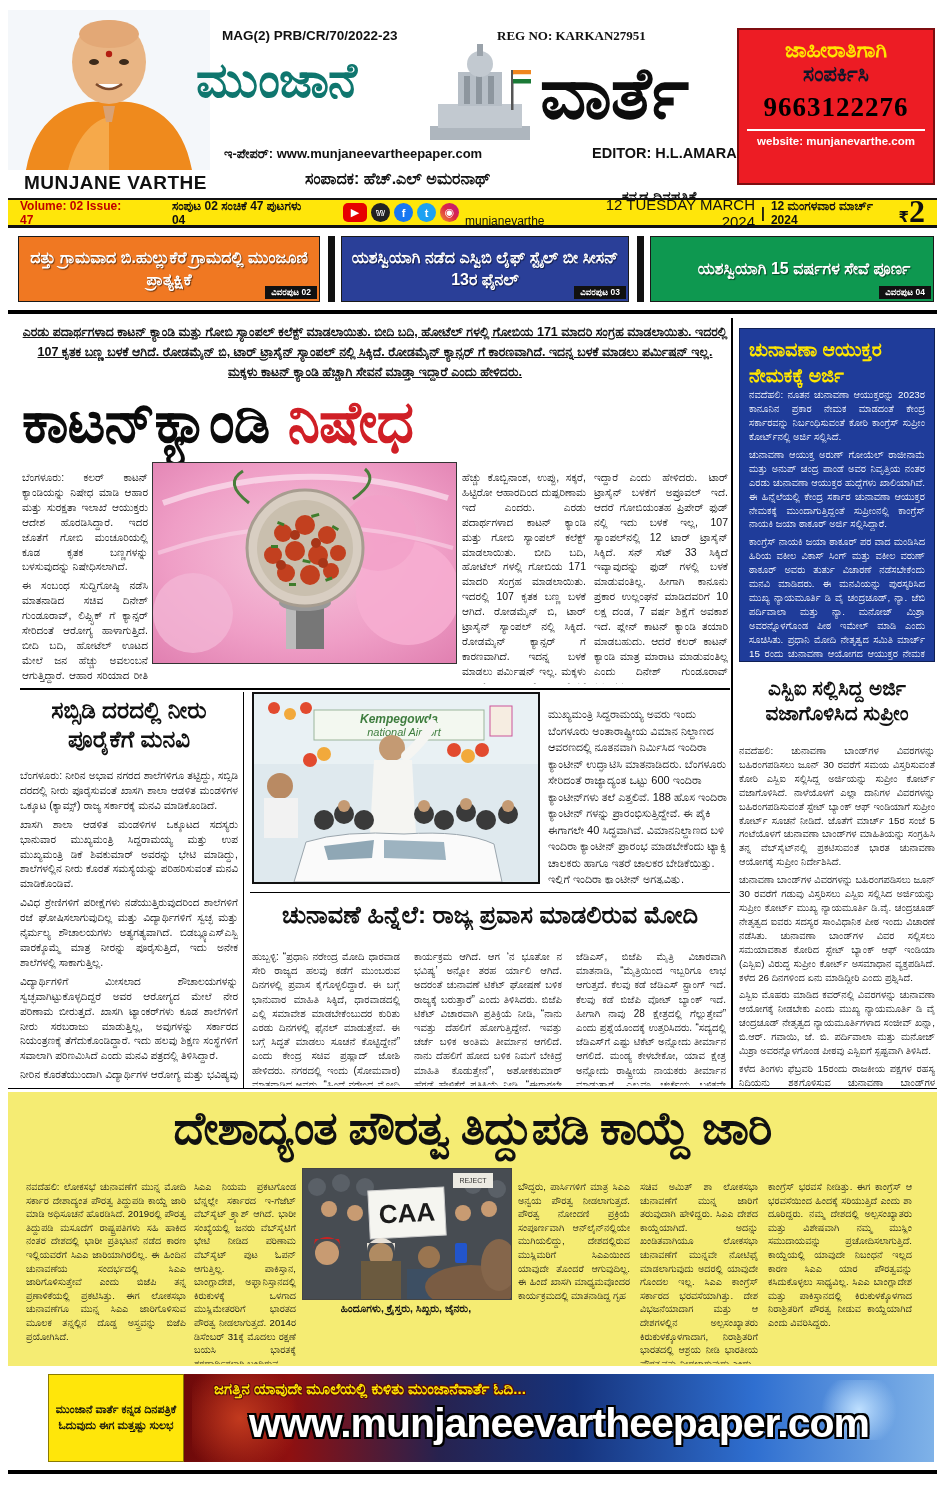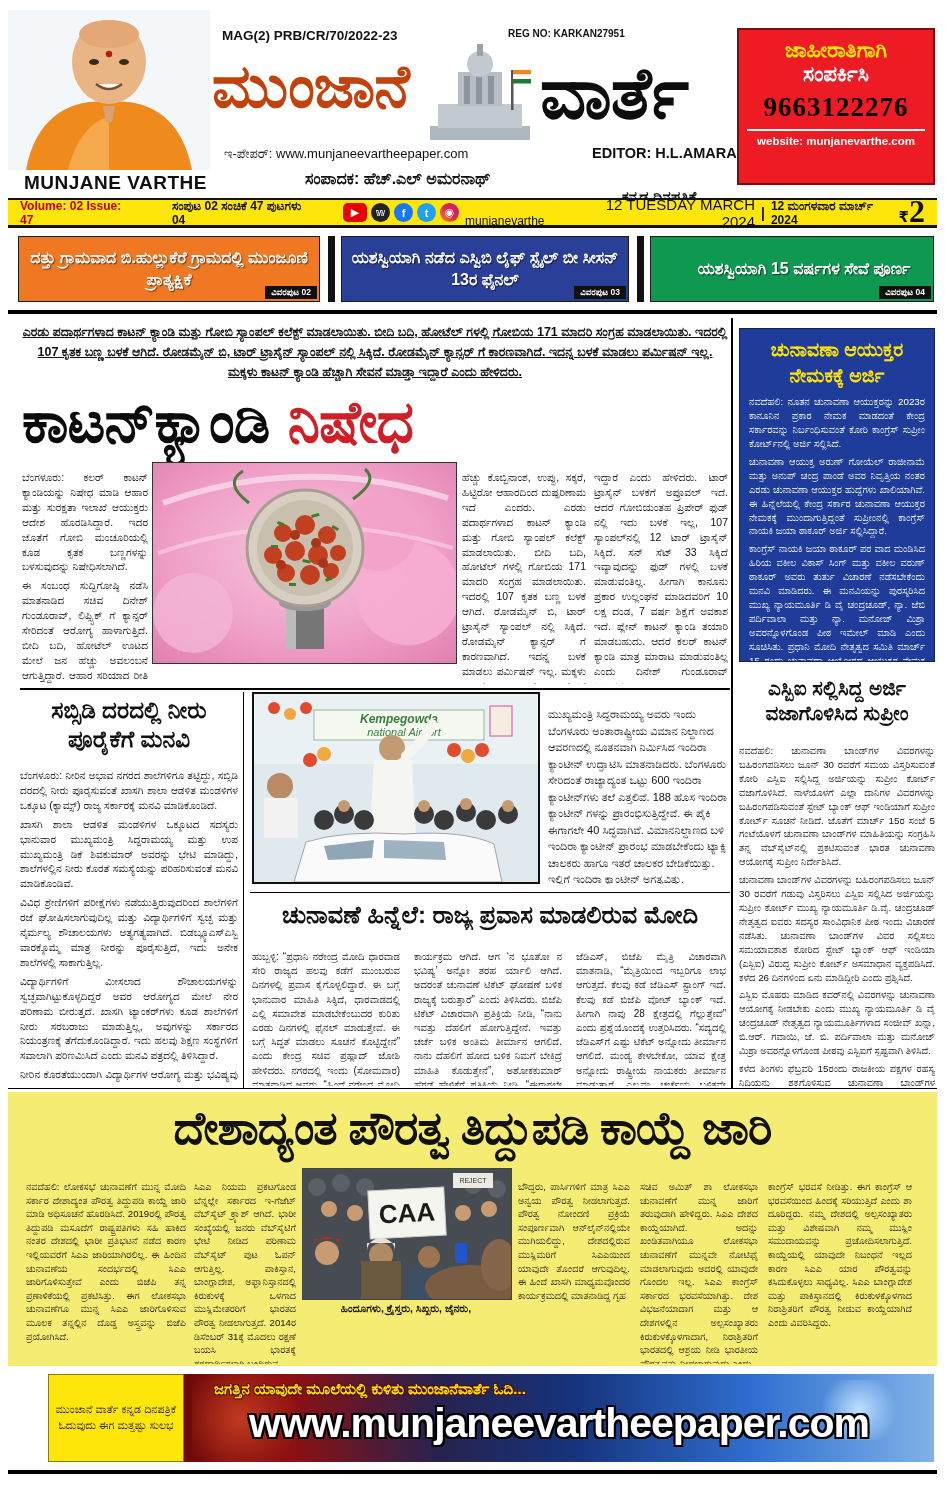--- a/index.html
+++ b/index.html
@@ -38,49 +38,49 @@
       <circle cx="101" cy="44" r="3.2" fill="#b31e12"></circle>
       <ellipse cx="86" cy="52" rx="5" ry="3" fill="#3c2a1a"></ellipse>
       <ellipse cx="116" cy="52" rx="5" ry="3" fill="#3c2a1a"></ellipse>
       <path d="M88,74 Q101,84 114,74" stroke="#7c4a2c" stroke-width="2.5" fill="#fff"></path>
       <path d="M95,96 L107,96 L104,112 L98,112 Z" fill="#d9a274"></path>
     </svg>
   </div>
   <div class="abs" style="left:24px;top:172px;width:200px;font-weight:900;font-size:19px;letter-spacing:.5px;color:#111;">MUNJANE VARTHE</div>
 
   <div class="abs" style="left:222px;top:28px;width:280px;font-weight:bold;font-size:13.5px;">MAG(2) PRB/CR/70/2022-23</div>
-  <div class="abs" style="left:508px;top:28px;width:240px;font-weight:bold;font-size:10px;">REG NO: KARKAN27951</div>
-
-  <div class="abs headline-xl" style="left:212px;top:52px;font-size:60px;color:#c2410c;">ಮುಂಜಾನೆ</div>
+  <div class="abs" style="left:497px;top:28px;width:240px;font-weight:bold;font-size:13px;font-family:Liberation Serif, serif;">REG NO: KARKAN27951</div>
+
+  <div class="abs headline-xl" style="left:196px;top:52px;font-size:49px;color:#0f766e;">ಮುಂಜಾನೆ</div>
   <div class="abs" style="left:428px;top:42px;">
     <svg width="108" height="104" viewBox="0 0 108 104">
       <rect x="2" y="84" width="100" height="14" fill="#aeb6be"></rect>
       <rect x="10" y="62" width="84" height="24" fill="#c2c9d0"></rect>
       <rect x="30" y="30" width="44" height="34" fill="#b6bec6"></rect>
       <rect x="36" y="34" width="6" height="28" fill="#8d969e"></rect>
       <rect x="48" y="34" width="6" height="28" fill="#8d969e"></rect>
       <rect x="60" y="34" width="6" height="28" fill="#8d969e"></rect>
       <circle cx="52" cy="22" r="13" fill="#c2c9d0"></circle>
       <rect x="49" y="2" width="6" height="12" fill="#9aa2aa"></rect>
       <rect x="83" y="28" width="2.5" height="40" fill="#555"></rect>
       <rect x="85" y="28" width="18" height="4.5" fill="#f0861f"></rect>
       <rect x="85" y="32.5" width="18" height="4.5" fill="#ffffff"></rect>
       <rect x="85" y="37" width="18" height="4.5" fill="#1b7a37"></rect>
     </svg>
   </div>
   <div class="abs headline-xl" style="left:540px;top:52px;font-size:72px;color:#0d0d0d;">ವಾರ್ತೆ</div>
 
-  <div class="abs" style="left:224px;top:146px;width:330px;font-weight:normal;font-size:13px;">ಇ-ಪೇಪರ್: www.munjaneevartheepaper.com</div>
+  <div class="abs" style="left:224px;top:146px;width:330px;font-weight:bold;font-size:13px;">ಇ-ಪೇಪರ್: www.munjaneevartheepaper.com</div>
   <div class="abs" style="left:592px;top:145px;width:230px;font-weight:900;font-size:14.5px;">EDITOR: H.L.AMARANATH</div>
   <div class="abs" style="left:305px;top:170px;width:300px;font-weight:bold;font-size:16px;">ಸಂಪಾದಕ: ಹೆಚ್.ಎಲ್ ಅಮರನಾಥ್</div>
   <div class="abs" style="left:622px;top:188px;width:200px;font-weight:bold;font-size:15px;">ಕನ್ನಡ ದಿನಪತ್ರಿಕೆ</div>
 
   <div class="abs" style="left:737px;top:28px;width:198px;height:157px;background:#ed1c24;border:2px solid #7e0d10;box-sizing:border-box;text-align:center;">
     <div style="color:#ffe600;font-weight:900;font-size:21px;margin-top:8px;">ಜಾಹೀರಾತಿಗಾಗಿ</div>
-    <div style="color:#ffffff;font-weight:900;font-size:21px;">ಸಂಪರ್ಕಿಸಿ</div>
+    <div style="color:#0f172a;font-weight:900;font-size:21px;">ಸಂಪರ್ಕಿಸಿ</div>
     <div style="color:#000000;font-weight:900;font-size:27px;letter-spacing:1px;margin-top:6px;font-family:'Liberation Serif',serif;">9663122276</div>
     <div style="border-top:2px solid #fff;margin:6px 8px 0 8px;padding-top:4px;color:#fff;font-weight:bold;font-size:11.5px;">website: munjanevarthe.com</div>
   </div>
 
   <div class="abs" style="left:8px;top:198px;width:929px;height:30px;background:#ffe60a;border-top:2px solid #111;border-bottom:3px solid #111;box-sizing:border-box;display:flex;align-items:center;padding:0 12px;">
     <span style="color:#c00000;font-weight:900;font-size:12px;">Volume: 02 Issue: 47</span>
     <span style="font-weight:900;font-size:12px;margin-left:38px;">ಸಂಪುಟ 02   ಸಂಚಿಕೆ 47   ಪುಟಗಳು 04</span>
     <span style="margin-left:26px;display:inline-flex;align-items:center;">
       <span class="icon-dot" style="background:#e60000;border-radius:5px;width:24px;">▶</span>
       <span class="icon-dot" style="background:#222;">𝕨</span>
@@ -253,21 +253,21 @@
     <p class="bt" style="font-size:10px;">ಹುಬ್ಬಳ್ಳಿ: “ಪ್ರಧಾನಿ ನರೇಂದ್ರ ಮೋದಿ ಧಾರವಾಡ ಸೇರಿ ರಾಜ್ಯದ ಹಲವು ಕಡೆಗೆ ಮುಂಬರುವ ದಿನಗಳಲ್ಲಿ ಪ್ರವಾಸ ಕೈಗೊಳ್ಳಲಿದ್ದಾರೆ. ಈ ಬಗ್ಗೆ ಭಾನುವಾರ ಮಾಹಿತಿ ಸಿಕ್ಕಿದೆ, ಧಾರವಾಡದಲ್ಲಿ ಎಲ್ಲಿ ಸಮಾವೇಶ ಮಾಡಬೇಕೆಂಬುದರ ಕುರಿತು ಎರಡು ದಿನಗಳಲ್ಲಿ ಫೈನಲ್ ಮಾಡುತ್ತೇವೆ. ಈ ಬಗ್ಗೆ ಸಿದ್ಧತೆ ಮಾಡಲು ಸೂಚನೆ ಕೊಟ್ಟಿದ್ದೇನೆ” ಎಂದು ಕೇಂದ್ರ ಸಚಿವ ಪ್ರಹ್ಲಾದ್ ಜೋಶಿ ಹೇಳಿದರು. ನಗರದಲ್ಲಿ ಇಂದು (ಸೋಮವಾರ) ಮಾತನಾಡಿದ ಅವರು, “ಹಿಂದೆ ನರೇಂದ್ರ ಮೋದಿ ಅವರು ಧಾರವಾಡಕ್ಕೆ ಬಂದಾಗ ಐತಿಹಾಸಿಕ</p>
   </div>
   <div class="abs" style="left:414px;top:938px;width:148px;height:148px;overflow:hidden;">
     <p class="bt" style="font-size:10px;">ಕಾರ್ಯಕ್ರಮ ಆಗಿದೆ. ಆಗ ‘ನ ಭೂತೋ ನ ಭವಿಷ್ಯ’ ಅನ್ನೋ ತರಹ ರ್ಯಾಲಿ ಆಗಿದೆ. ಅದರಂತೆ ಚುನಾವಣೆ ಟಿಕೆಟ್ ಘೋಷಣೆ ಬಳಿಕ ರಾಜ್ಯಕ್ಕೆ ಬರುತ್ತಾರೆ” ಎಂದು ತಿಳಿಸಿದರು. ಬಿಜೆಪಿ ಟಿಕೆಟ್ ವಿಚಾರವಾಗಿ ಪ್ರತಿಕ್ರಿಯೆ ನೀಡಿ, “ನಾನು ಇವತ್ತು ದೆಹಲಿಗೆ ಹೋಗುತ್ತಿದ್ದೇನೆ. ಇವತ್ತು ಚರ್ಚೆ ಬಳಿಕ ಅಂತಿಮ ತೀರ್ಮಾನ ಆಗಲಿದೆ. ನಾನು ದೆಹಲಿಗೆ ಹೋದ ಬಳಿಕ ನಿಮಗೆ ಬೇಕಿದ್ರೆ ಮಾಹಿತಿ ಕೊಡುತ್ತೇನೆ”, ಅಶೋಕಕುಮಾರ್ ಹೆಗಡೆ ಹೇಳಿಕೆಗೆ ಪ್ರತಿಕ್ರಿಯೆ ನೀಡಿ, “ಈಗಾಗಲೇ ಬಿಜೆಪಿ ಈ ಕುರಿತು ಅಭಿಪ್ರಾಯ ತಿಳಿಸಿದೆ. ಈ ಕುರಿತು ನಾನು ಮಾತನಾಡುವುದಿಲ್ಲ” ಎಂದರು.</p>
   </div>
   <div class="abs" style="left:576px;top:938px;width:150px;height:148px;overflow:hidden;">
     <p class="bt" style="font-size:10px;">ಜೆಡಿಎಸ್, ಬಿಜೆಪಿ ಮೈತ್ರಿ ವಿಚಾರವಾಗಿ ಮಾತನಾಡಿ, “ಮೈತ್ರಿಯಿಂದ ಇಬ್ಬರಿಗೂ ಲಾಭ ಆಗುತ್ತದೆ. ಕೆಲವು ಕಡೆ ಜೆಡಿಎಸ್ ಸ್ಟ್ರಾಂಗ್ ಇದೆ. ಕೆಲವು ಕಡೆ ಬಿಜೆಪಿ ವೋಟ್ ಬ್ಯಾಂಕ್ ಇದೆ. ಹೀಗಾಗಿ ನಾವು 28 ಕ್ಷೇತ್ರದಲ್ಲಿ ಗೆಲ್ಲುತ್ತೇವೆ” ಎಂದು ಪ್ರಶ್ನೆಯೊಂದಕ್ಕೆ ಉತ್ತರಿಸಿದರು. “ಸದ್ಯದಲ್ಲಿ ಜೆಡಿಎಸ್‌ಗೆ ಎಷ್ಟು ಟಿಕೆಟ್ ಅನ್ನೋದು ತೀರ್ಮಾನ ಆಗಲಿದೆ. ಮಂಡ್ಯ ಕೇಳಬೇಕೋ, ಯಾವ ಕ್ಷೇತ್ರ ಅನ್ನೋದು ರಾಷ್ಟ್ರೀಯ ನಾಯಕರು ತೀರ್ಮಾನ ಮಾಡುತ್ತಾರೆ. ಎಲ್ಲವೂ ಚರ್ಚೆಯ ಬಳಿಕವೇ ಅಂತಿಮ ಆಗಲಿದೆ” ಎಂದರು.</p>
   </div>
 
   <div class="abs" style="left:739px;top:328px;width:196px;height:334px;background:#1f3c9a;border:1px solid #102055;box-sizing:border-box;padding:8px 9px;overflow:hidden;">
-    <div style="color:#ffe600;font-weight:900;font-size:19px;text-align:center;line-height:1.35;margin-bottom:7px;">ಚುನಾವಣಾ ಆಯುಕ್ತರ ನೇಮಕಕ್ಕೆ ಅರ್ಜಿ</div>
+    <div style="color:#ffe600;font-weight:900;font-size:19px;line-height:1.35;">ಚುನಾವಣಾ ಆಯುಕ್ತರ ನೇಮಕಕ್ಕೆ ಅರ್ಜಿ</div>
     <p class="bt" style="color:#fff;font-size:9.8px;">ನವದೆಹಲಿ: ನೂತನ ಚುನಾವಣಾ ಆಯುಕ್ತರನ್ನು 2023ರ ಕಾನೂನಿನ ಪ್ರಕಾರ ನೇಮಕ ಮಾಡದಂತೆ ಕೇಂದ್ರ ಸರ್ಕಾರವನ್ನು ನಿರ್ಬಂಧಿಸುವಂತೆ ಕೋರಿ ಕಾಂಗ್ರೆಸ್ ಸುಪ್ರೀಂ ಕೋರ್ಟ್‌ನಲ್ಲಿ ಅರ್ಜಿ ಸಲ್ಲಿಸಿದೆ.</p>
     <p class="bt" style="color:#fff;font-size:9.8px;">ಚುನಾವಣಾ ಆಯುಕ್ತ ಅರುಣ್ ಗೋಯೆಲ್ ರಾಜೀನಾಮೆ ಮತ್ತು ಅನುಪ್ ಚಂದ್ರ ಪಾಂಡೆ ಅವರ ನಿವೃತ್ತಿಯ ನಂತರ ಎರಡು ಚುನಾವಣಾ ಆಯುಕ್ತರ ಹುದ್ದೆಗಳು ಖಾಲಿಯಾಗಿವೆ. ಈ ಹಿನ್ನೆಲೆಯಲ್ಲಿ ಕೇಂದ್ರ ಸರ್ಕಾರ ಚುನಾವಣಾ ಆಯುಕ್ತರ ನೇಮಕಕ್ಕೆ ಮುಂದಾಗುತ್ತಿದ್ದಂತೆ ಸುಪ್ರೀಂನಲ್ಲಿ ಕಾಂಗ್ರೆಸ್ ನಾಯಕಿ ಜಯಾ ಠಾಕೂರ್ ಅರ್ಜಿ ಸಲ್ಲಿಸಿದ್ದಾರೆ.</p>
     <p class="bt" style="color:#fff;font-size:9.8px;">ಕಾಂಗ್ರೆಸ್ ನಾಯಕಿ ಜಯಾ ಠಾಕೂರ್ ಪರ ವಾದ ಮಂಡಿಸಿದ ಹಿರಿಯ ವಕೀಲ ವಿಕಾಸ್ ಸಿಂಗ್ ಮತ್ತು ವಕೀಲ ವರುಣ್ ಠಾಕೂರ್ ಅವರು ತುರ್ತು ವಿಚಾರಣೆ ನಡೆಸಬೇಕೆಂದು ಮನವಿ ಮಾಡಿದರು. ಈ ಮನವಿಯನ್ನು ಪುರಸ್ಕರಿಸಿದ ಮುಖ್ಯ ನ್ಯಾಯಮೂರ್ತಿ ಡಿ ವೈ ಚಂದ್ರಚೂಡ್, ನ್ಯಾ. ಜೆಬಿ ಪರ್ದಿವಾಲಾ ಮತ್ತು ನ್ಯಾ. ಮನೋಜ್ ಮಿಶ್ರಾ ಅವರನ್ನೊಳಗೊಂಡ ಪೀಠ ಇಮೇಲ್ ಮಾಡಿ ಎಂದು ಸೂಚಿಸಿತು. ಪ್ರಧಾನಿ ಮೋದಿ ನೇತೃತ್ವದ ಸಮಿತಿ ಮಾರ್ಚ್ 15 ರಂದು ಚುನಾವಣಾ ಆಯೋಗದ ಆಯುಕ್ತರ ನೇಮಕ ಸಂಬಂಧ ಸಭೆ ನಡೆಸಲಿದೆ.</p>
   </div>
 
   <div class="abs col-head" style="left:739px;top:676px;width:196px;font-size:20px;">ಎಸ್ಬಿಐ ಸಲ್ಲಿಸಿದ್ದ ಅರ್ಜಿ ವಜಾಗೊಳಿಸಿದ ಸುಪ್ರೀಂ</div>
   <div class="abs" style="left:739px;top:732px;width:196px;height:354px;overflow:hidden;">
     <p class="bt" style="font-size:9.8px;">ನವದೆಹಲಿ: ಚುನಾವಣಾ ಬಾಂಡ್‌ಗಳ ವಿವರಗಳನ್ನು ಬಹಿರಂಗಪಡಿಸಲು ಜೂನ್ 30 ರವರೆಗೆ ಸಮಯ ವಿಸ್ತರಿಸುವಂತೆ ಕೋರಿ ಎಸ್ಬಿಐ ಸಲ್ಲಿಸಿದ್ದ ಅರ್ಜಿಯನ್ನು ಸುಪ್ರೀಂ ಕೋರ್ಟ್ ವಜಾಗೊಳಿಸಿದೆ. ನಾಳೆಯೊಳಗೆ ಎಲ್ಲಾ ದಾನಿಗಳ ವಿವರಗಳನ್ನು ಬಹಿರಂಗಪಡಿಸುವಂತೆ ಸ್ಟೇಟ್ ಬ್ಯಾಂಕ್ ಆಫ್ ಇಂಡಿಯಾಗೆ ಸುಪ್ರೀಂ ಕೋರ್ಟ್ ಸೂಚನೆ ನೀಡಿದೆ. ಜೊತೆಗೆ ಮಾರ್ಚ್ 15ರ ಸಂಜೆ 5 ಗಂಟೆಯೊಳಗೆ ಚುನಾವಣಾ ಬಾಂಡ್‌ಗಳ ಮಾಹಿತಿಯನ್ನು ಸಂಗ್ರಹಿಸಿ ತನ್ನ ವೆಬ್‌ಸೈಟ್‌ನಲ್ಲಿ ಪ್ರಕಟಿಸುವಂತೆ ಭಾರತ ಚುನಾವಣಾ ಆಯೋಗಕ್ಕೆ ಸುಪ್ರೀಂ ನಿರ್ದೇಶಿಸಿದೆ.</p>
     <p class="bt" style="font-size:9.8px;">ಚುನಾವಣಾ ಬಾಂಡ್‌ಗಳ ವಿವರಗಳನ್ನು ಬಹಿರಂಗಪಡಿಸಲು ಜೂನ್ 30 ರವರೆಗೆ ಗಡುವು ವಿಸ್ತರಿಸಲು ಎಸ್ಬಿಐ ಸಲ್ಲಿಸಿದ ಅರ್ಜಿಯನ್ನು ಸುಪ್ರೀಂ ಕೋರ್ಟ್ ಮುಖ್ಯ ನ್ಯಾಯಮೂರ್ತಿ ಡಿ.ವೈ. ಚಂದ್ರಚೂಡ್ ನೇತೃತ್ವದ ಐವರು ಸದಸ್ಯರ ಸಾಂವಿಧಾನಿಕ ಪೀಠ ಇಂದು ವಿಚಾರಣೆ ನಡೆಸಿತು. ಚುನಾವಣಾ ಬಾಂಡ್‌ಗಳ ವಿವರ ಸಲ್ಲಿಸಲು ಸಮಯಾವಕಾಶ ಕೋರಿದ ಸ್ಟೇಟ್ ಬ್ಯಾಂಕ್ ಆಫ್ ಇಂಡಿಯಾ (ಎಸ್ಬಿಐ) ವಿರುದ್ಧ ಸುಪ್ರೀಂ ಕೋರ್ಟ್ ಅಸಮಾಧಾನ ವ್ಯಕ್ತಪಡಿಸಿದೆ. ಕಳೆದ 26 ದಿನಗಳಿಂದ ಏನು ಮಾಡಿದ್ದೀರಿ ಎಂದು ಪ್ರಶ್ನಿಸಿದೆ.</p>
     <p class="bt" style="font-size:9.8px;">ಎಸ್ಬಿಐ ಮೊಹರು ಮಾಡಿದ ಕವರ್‌ನಲ್ಲಿ ವಿವರಗಳನ್ನು ಚುನಾವಣಾ ಆಯೋಗಕ್ಕೆ ನೀಡಬೇಕು ಎಂದು ಮುಖ್ಯ ನ್ಯಾಯಮೂರ್ತಿ ಡಿ ವೈ ಚಂದ್ರಚೂಡ್ ನೇತೃತ್ವದ ನ್ಯಾಯಮೂರ್ತಿಗಳಾದ ಸಂಜೀವ್ ಖನ್ನಾ, ಬಿ.ಆರ್. ಗವಾಯಿ, ಜೆ. ಬಿ. ಪರ್ದಿವಾಲಾ ಮತ್ತು ಮನೋಜ್ ಮಿಶ್ರಾ ಅವರನ್ನೊಳಗೊಂಡ ಪೀಠವು ಎಸ್ಬಿಐಗೆ ಸ್ಪಷ್ಟವಾಗಿ ತಿಳಿಸಿದೆ.</p>
@@ -326,21 +326,21 @@
   <div class="caa-col" style="left:518px;width:112px;">
     <p class="bt" style="font-size:9.6px;">ಬೌದ್ಧರು, ಪಾರ್ಸಿಗಳಿಗೆ ಮಾತ್ರ ಸಿಎಎ ಅನ್ವಯ ಪೌರತ್ವ ನೀಡಲಾಗುತ್ತದೆ. ಪೌರತ್ವ ನೋಂದಣಿ ಪ್ರಕ್ರಿಯೆ ಸಂಪೂರ್ಣವಾಗಿ ಆನ್‌ಲೈನ್‌ನಲ್ಲಿಯೇ ಮುಗಿಯಲಿದ್ದು, ದೇಶದಲ್ಲಿರುವ ಮುಸ್ಲಿಮರಿಗೆ ಸಿಎಎಯಿಂದ ಯಾವುದೇ ತೊಂದರೆ ಆಗುವುದಿಲ್ಲ. ಈ ಹಿಂದೆ ಖಾಸಗಿ ಮಾಧ್ಯಮವೊಂದರ ಕಾರ್ಯಕ್ರಮದಲ್ಲಿ ಮಾತನಾಡಿದ್ದ ಗೃಹ</p>
   </div>
   <div class="caa-col" style="left:640px;width:118px;">
     <p class="bt" style="font-size:9.6px;">ಸಚಿವ ಅಮಿತ್ ಶಾ ಲೋಕಸಭಾ ಚುನಾವಣೆಗೆ ಮುನ್ನ ಜಾರಿಗೆ ತರುವುದಾಗಿ ಹೇಳಿದ್ದರು. ಸಿಎಎ ದೇಶದ ಕಾಯ್ದೆಯಾಗಿದೆ. ಅದನ್ನು ಖಂಡಿತವಾಗಿಯೂ ಲೋಕಸಭಾ ಚುನಾವಣೆಗೆ ಮುನ್ನವೇ ನೋಟಿಫೈ ಮಾಡಲಾಗುವುದು ಅದರಲ್ಲಿ ಯಾವುದೇ ಗೊಂದಲ ಇಲ್ಲ. ಸಿಎಎ ಕಾಂಗ್ರೆಸ್ ಸರ್ಕಾರದ ಭರವಸೆಯಾಗಿತ್ತು. ದೇಶ ವಿಭಜನೆಯಾದಾಗ ಮತ್ತು ಆ ದೇಶಗಳಲ್ಲಿನ ಅಲ್ಪಸಂಖ್ಯಾತರು ಕಿರುಕುಳಕ್ಕೊಳಗಾದಾಗ, ನಿರಾಶ್ರಿತರಿಗೆ ಭಾರತದಲ್ಲಿ ಆಶ್ರಯ ನೀಡಿ ಭಾರತೀಯ ಪೌರತ್ವವನ್ನು ನೀಡಲಾಗುವುದು ಎಂದು</p>
   </div>
   <div class="caa-col" style="left:768px;width:144px;">
     <p class="bt" style="font-size:9.6px;">ಕಾಂಗ್ರೆಸ್ ಭರವಸೆ ನೀಡಿತ್ತು. ಈಗ ಕಾಂಗ್ರೆಸ್ ಆ ಭರವಸೆಯಿಂದ ಹಿಂದಕ್ಕೆ ಸರಿಯುತ್ತಿದೆ ಎಂದು ಶಾ ದೂರಿದ್ದರು. ನಮ್ಮ ದೇಶದಲ್ಲಿ ಅಲ್ಪಸಂಖ್ಯಾತರು ಮತ್ತು ವಿಶೇಷವಾಗಿ ನಮ್ಮ ಮುಸ್ಲಿಂ ಸಮುದಾಯವನ್ನು ಪ್ರಚೋದಿಸಲಾಗುತ್ತಿದೆ. ಕಾಯ್ದೆಯಲ್ಲಿ ಯಾವುದೇ ನಿಬಂಧನೆ ಇಲ್ಲದ ಕಾರಣ ಸಿಎಎ ಯಾರ ಪೌರತ್ವವನ್ನು ಕಸಿದುಕೊಳ್ಳಲು ಸಾಧ್ಯವಿಲ್ಲ. ಸಿಎಎ ಬಾಂಗ್ಲಾದೇಶ ಮತ್ತು ಪಾಕಿಸ್ತಾನದಲ್ಲಿ ಕಿರುಕುಳಕ್ಕೊಳಗಾದ ನಿರಾಶ್ರಿತರಿಗೆ ಪೌರತ್ವ ನೀಡುವ ಕಾಯ್ದೆಯಾಗಿದೆ ಎಂದು ವಿವರಿಸಿದ್ದರು.</p>
   </div>
 
-  <div class="abs" style="left:48px;top:1374px;width:136px;height:88px;background:#ffe60a;border:1px solid #8a7a00;box-sizing:border-box;display:flex;align-items:center;justify-content:center;text-align:center;font-weight:400;font-size:11px;line-height:1.45;padding:2px 6px;">ಮುಂಜಾನೆ ವಾರ್ತೆ ಕನ್ನಡ ದಿನಪತ್ರಿಕೆ ಓದುವುದು ಈಗ ಮತ್ತಷ್ಟು ಸುಲಭ</div>
+  <div class="abs" style="left:48px;top:1374px;width:136px;height:88px;background:#ffe60a;border:1px solid #8a7a00;box-sizing:border-box;display:flex;align-items:center;justify-content:center;text-align:center;font-weight:700;font-size:11px;line-height:1.45;padding:2px 6px;">ಮುಂಜಾನೆ ವಾರ್ತೆ ಕನ್ನಡ ದಿನಪತ್ರಿಕೆ ಓದುವುದು ಈಗ ಮತ್ತಷ್ಟು ಸುಲಭ</div>
 
   <div class="abs" style="left:184px;top:1374px;width:750px;height:88px;background:linear-gradient(90deg,#6e0a0a 0%,#8f1010 14%,#27224f 34%,#16337c 52%,#2f6fd0 76%,#7fb2e8 100%);overflow:hidden;">
     <div style="position:absolute;left:8px;top:0;width:120px;height:88px;background:radial-gradient(circle at 40% 50%,#c23a1e 0%,rgba(140,20,10,.0) 70%);"></div>
     <div style="position:absolute;right:30px;top:6px;width:90px;height:60px;background:radial-gradient(circle,#bfe0ff 0%,rgba(60,110,200,0) 70%);"></div>
     <div style="position:absolute;left:30px;top:6px;color:#ffe600;font-weight:900;font-size:15px;text-shadow:1px 1px 0 #5a0d0d,-1px -1px 0 #5a0d0d,1px -1px 0 #5a0d0d,-1px 1px 0 #5a0d0d;">ಜಗತ್ತಿನ ಯಾವುದೇ ಮೂಲೆಯಲ್ಲಿ ಕುಳಿತು ಮುಂಜಾನೆವಾರ್ತೆ ಓದಿ...</div>
     <div style="position:absolute;left:0;right:0;top:26px;text-align:center;color:#ffffff;font-weight:900;font-size:41px;letter-spacing:-1px;text-shadow:2px 2px 0 #000,-2px -2px 0 #000,2px -2px 0 #000,-2px 2px 0 #000;">www.munjaneevartheepaper.com</div>
   </div>
 
   <div class="rule-h" style="left:8px;top:1470px;width:929px;height:4px;"></div>
 </div>

